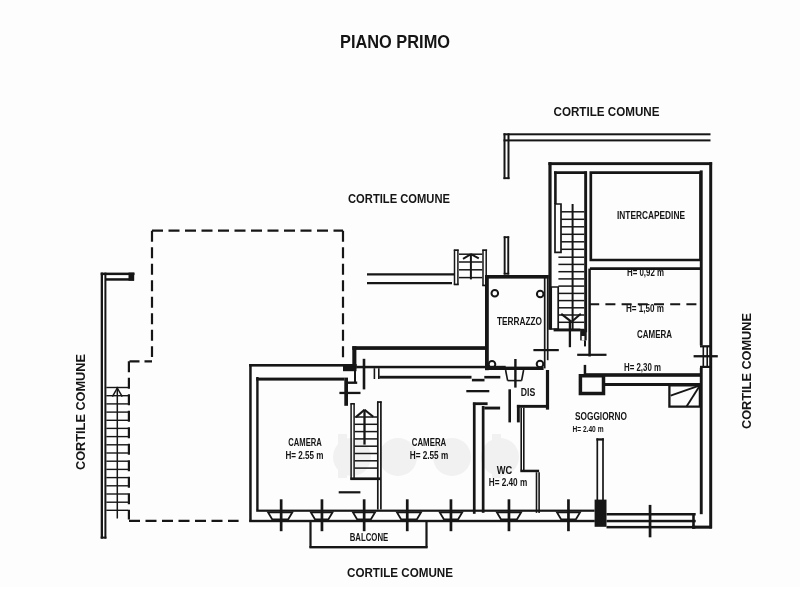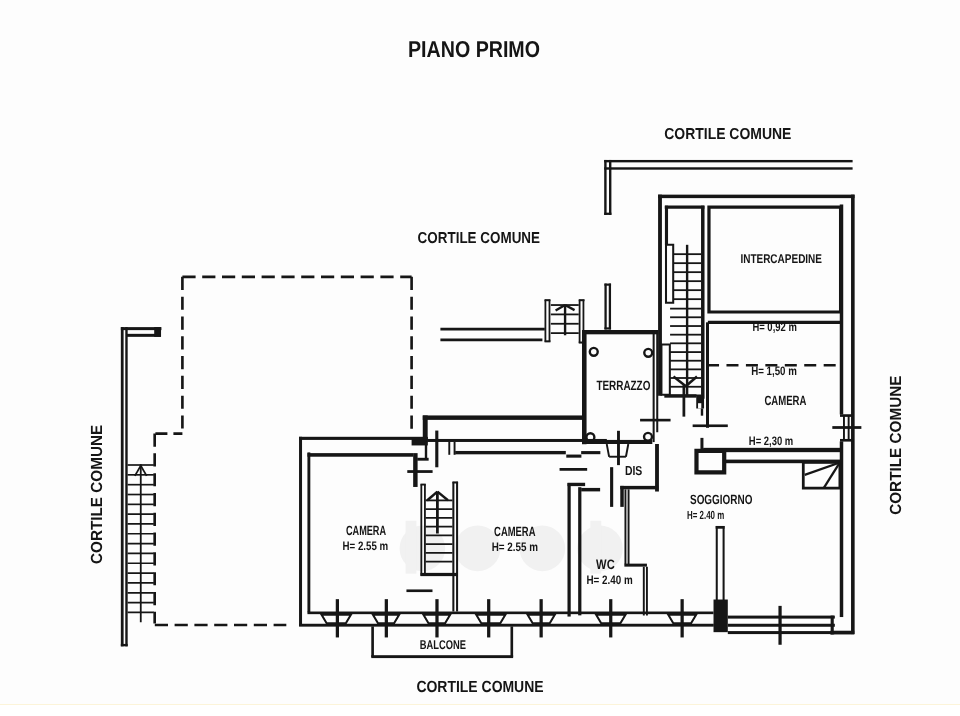--- a/index.html
+++ b/index.html
@@ -1,16 +1,16 @@
 <!DOCTYPE html>
 <html><head>
 <meta charset="utf-8">
 <style>
   html,body{margin:0;padding:0;background:#ffffff;}
-  #plan{position:relative;width:800px;height:587px;background:#eab308;overflow:hidden;}
+  #plan{position:relative;width:800px;height:587px;background:#8b5cf6;overflow:hidden;}
   text{font-family:"Liberation Sans",sans-serif;font-weight:bold;}
 </style>
 </head>
 <body>
 <div id="plan">
 <svg width="800" height="597" viewBox="0 0 800 597">
 <rect x="0" y="0" width="800" height="597" fill="#fdfdfd"></rect>
 <g opacity="1">
 <circle cx="352" cy="457" r="19" fill="#f1f1f1"></circle>
 <circle cx="398" cy="457" r="19" fill="#f1f1f1"></circle>

